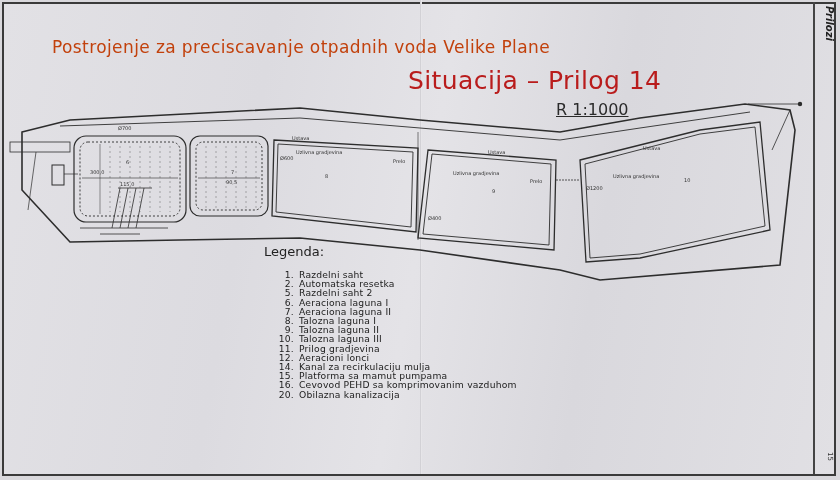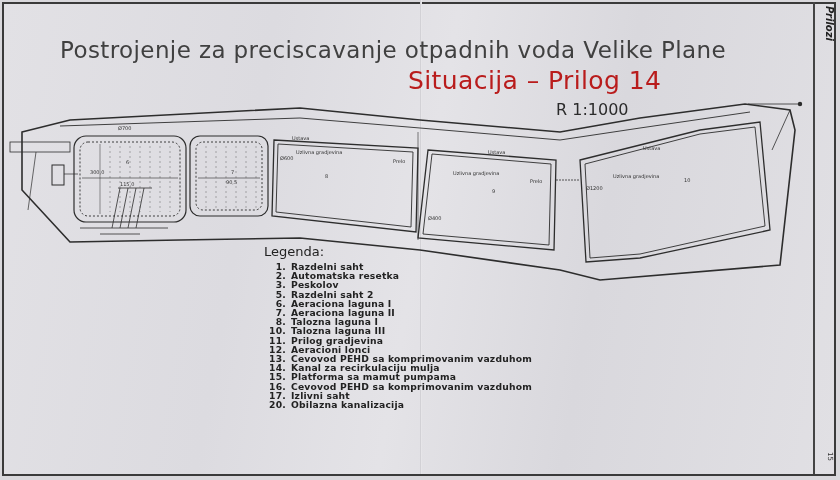--- a/index.html
+++ b/index.html
@@ -13,30 +13,30 @@
     position: absolute; left: 2px; top: 2px; width: 834px; height: 474px;
     background: linear-gradient(100deg, #e2e1e5 0%, #dcdbe0 30%, #e4e3e7 50%, #d9d8dd 70%, #e1e0e4 100%);
     border: 2px solid #3a3a3a;
     box-sizing: border-box;
   }
   .fold {
     position: absolute; left: 420px; top: 0; width: 2px; height: 474px;
     background: linear-gradient(90deg, #c8c7cc, #f0eff2);
   }
   .title {
-    position: absolute; left: 60px; top: 37px; width: 760px;
-    font-size: 23px; color: #404040; letter-spacing: 0.4px; white-space: nowrap;
+    position: absolute; left: 52px; top: 37px; width: 760px;
+    font-size: 17px; color: #c2410c; letter-spacing: 0.4px; white-space: nowrap;
   }
   .subtitle {
     position: absolute; left: 408px; top: 66px;
     font-size: 25px; color: #b91c1c; letter-spacing: 0.4px; white-space: nowrap;
   }
   .scale {
     position: absolute; left: 556px; top: 100px;
-    font-size: 16px; color: #2b2b2b; white-space: nowrap;
+    font-size: 16px; color: #2b2b2b; white-space: nowrap; text-decoration: underline;
   }
   .side-tab {
     position: absolute; left: 813px; top: 2px; width: 22px; height: 472px;
     border-left: 2px solid #444;
   }
   .side-label {
     position: absolute; left: 813px; top: 6px; width: 22px;
     writing-mode: vertical-rl;
     font-size: 10px; font-weight: bold; font-style: italic; color: #222;
   }
@@ -45,22 +45,22 @@
     writing-mode: vertical-rl;
   }
   svg.plan { position: absolute; left: 0; top: 0; }
   .lbl { font-family: "DejaVu Sans", sans-serif; font-size: 5px; fill: #333; }
   .legend-title {
     position: absolute; left: 264px; top: 244px;
     font-size: 13px; color: #222; white-space: nowrap;
   }
   .legend {
     position: absolute; left: 268px; top: 262px;
-    margin: 0; padding: 0; list-style: none;
-    font-size: 9.2px; line-height: 9.2px; color: #222; font-weight: bold;
+    margin: 8px; padding: 0; list-style: none;
+    font-size: 9.2px; line-height: 9.2px; color: #222;
   }
   .legend li { white-space: nowrap; letter-spacing: 0.2px; }
   .legend .num { display: inline-block; width: 18px; text-align: right; margin-right: 5px; }
 </style>
 </head>
 <body>
 
 <div class="sheet"></div>
 <div class="fold"></div>
 
@@ -165,27 +165,25 @@
     <text class="lbl" x="90" y="174">300,0</text>
     <text class="lbl" x="226" y="184">90,5</text>
     <text class="lbl" x="120" y="186">115,0</text>
   </g>
 </svg>
 
 <div class="legend-title">Legenda:</div>
 <ul class="legend">
   <li><span class="num">1.</span><span>Razdelni saht</span></li>
   <li><span class="num">2.</span><span>Automatska resetka</span></li>
-  <li><span class="num">3.</span><span>Peskolov</span></li>
   <li><span class="num">5.</span><span>Razdelni saht 2</span></li>
   <li><span class="num">6.</span><span>Aeraciona laguna I</span></li>
   <li><span class="num">7.</span><span>Aeraciona laguna II</span></li>
   <li><span class="num">8.</span><span>Talozna laguna I</span></li>
+  <li><span class="num">9.</span><span>Talozna laguna II</span></li>
   <li><span class="num">10.</span><span>Talozna laguna III</span></li>
   <li><span class="num">11.</span><span>Prilog gradjevina</span></li>
   <li><span class="num">12.</span><span>Aeracioni lonci</span></li>
-  <li><span class="num">13.</span><span>Cevovod PEHD sa komprimovanim vazduhom</span></li>
   <li><span class="num">14.</span><span>Kanal za recirkulaciju mulja</span></li>
   <li><span class="num">15.</span><span>Platforma sa mamut pumpama</span></li>
   <li><span class="num">16.</span><span>Cevovod PEHD sa komprimovanim vazduhom</span></li>
-  <li><span class="num">17.</span><span>Izlivni saht</span></li>
   <li><span class="num">20.</span><span>Obilazna kanalizacija</span></li>
 </ul>
 
 </body></html>

